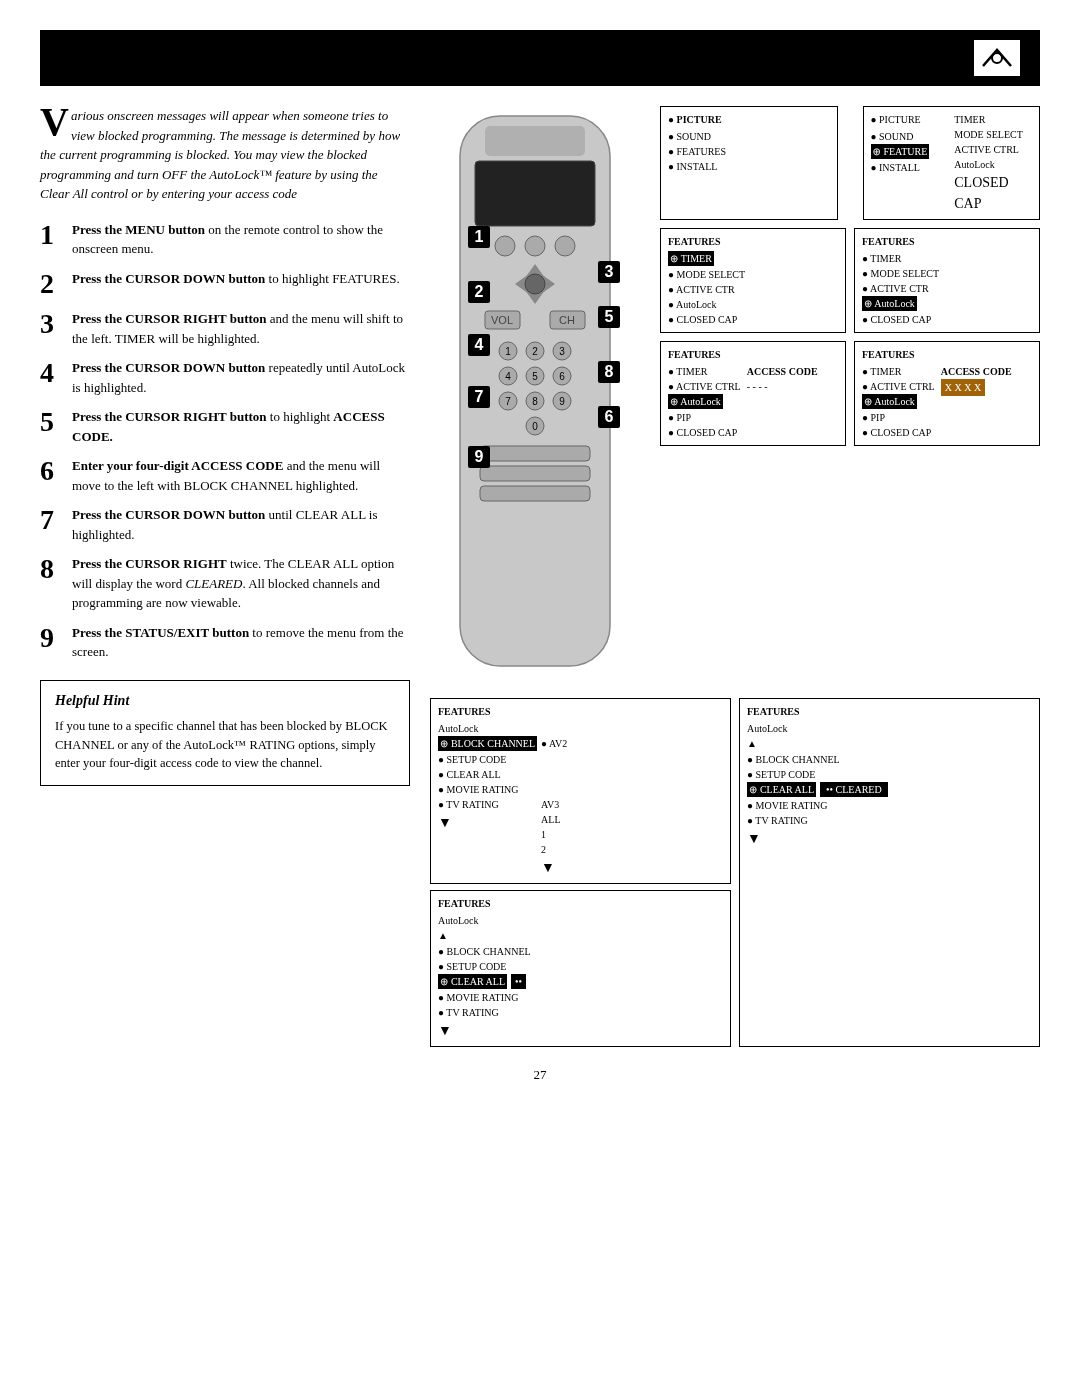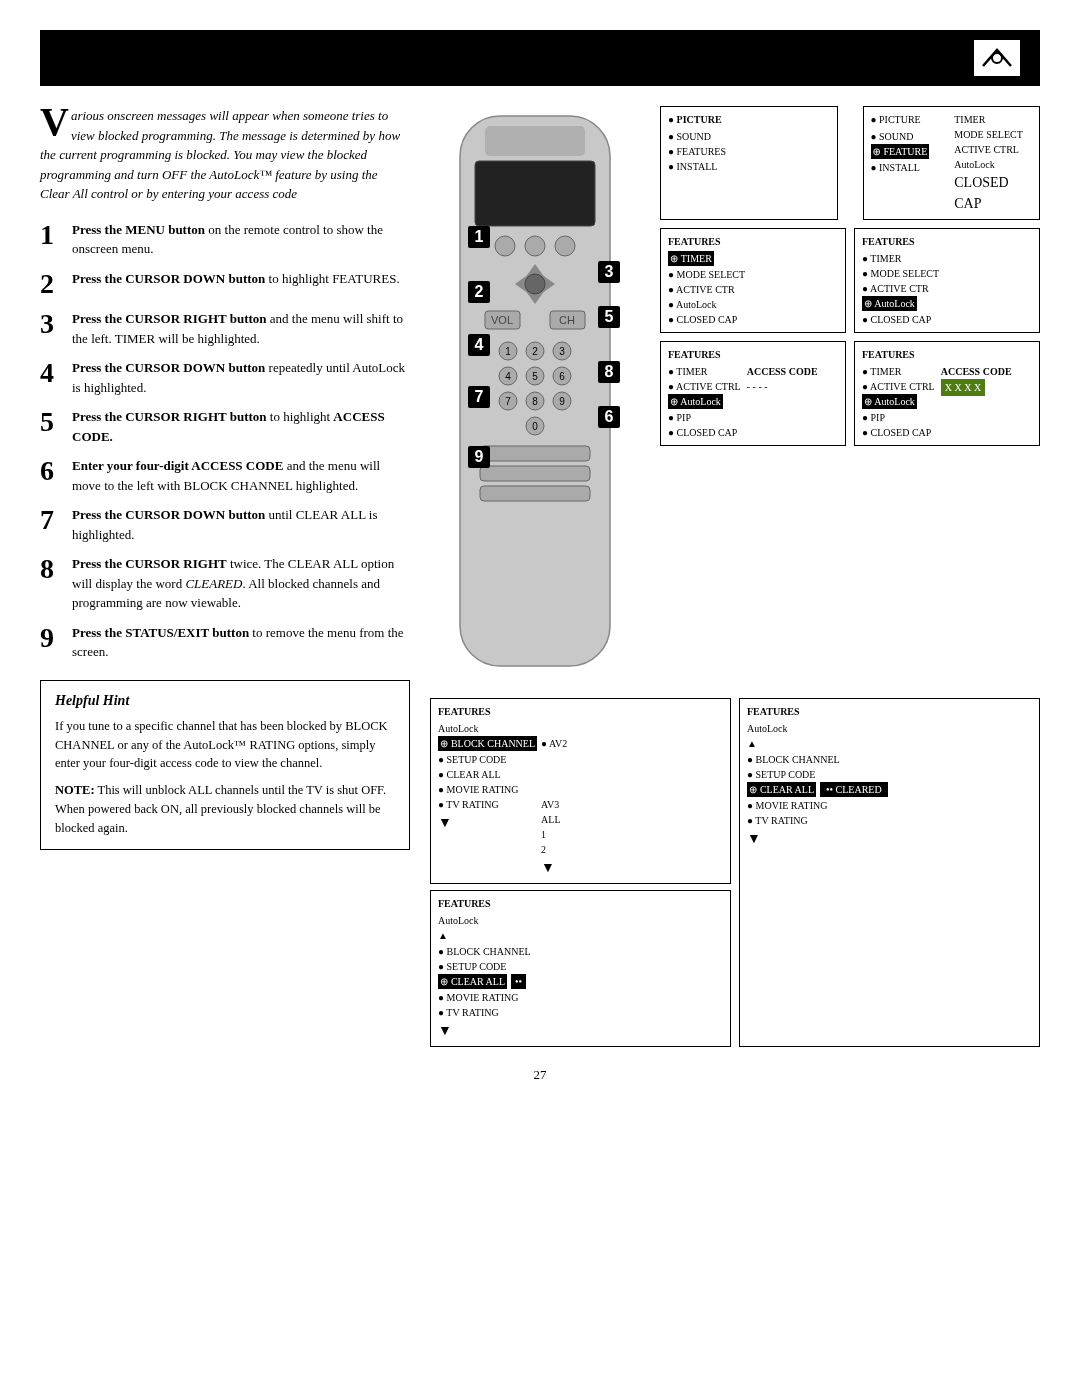--- a/index.html
+++ b/index.html
@@ -244,21 +244,20 @@
         <span class="step-text"><strong>Press the STATUS/EXIT button</strong> to remove the menu from the screen.</span>
       </li>
 
     </ol>
 
     <div class="helpful-hint">
       <div class="helpful-hint-title">
         <span>Helpful Hint</span>
       </div>
       <p>If you tune to a specific channel that has been blocked by BLOCK CHANNEL or any of the AutoLock™ RATING options, simply enter your four-digit access code to view the channel.</p>
-      <p><strong>NOTE:</strong> This will unblock ALL channels until the TV is shut OFF. When powered back ON, all previously blocked channels will be blocked again.</p>
     </div>
   </div>
 
   <div class="right-column">
 
     <div class="remote-and-screens">
 
       <div class="remote-wrap">
         <svg width="210" height="580" viewBox="0 0 210 580" xmlns="http://www.w3.org/2000/svg">
 
@@ -428,21 +427,21 @@
             <div style="display:flex; gap:6px;">
               <div>
                 <div style="font-size:10px;">● TIMER</div>
                 <div style="font-size:10px;">● ACTIVE CTRL</div>
                 <div style="display:inline-block; background:#000; color:#fff; font-size:10px; padding:0 2px; margin-bottom:1px;">⊕ AutoLock</div>
                 <div style="font-size:10px;">● PIP</div>
                 <div style="font-size:10px;">● CLOSED CAP</div>
               </div>
               <div>
                 <div style="font-size:10px; font-weight:bold;">ACCESS CODE</div>
-                <div style="background:#4d7c0f; color:#fff; font-size:10px; padding:1px 4px; display:inline-block;">X X X X</div>
+                <div style="background:#a16207; color:#fff; font-size:10px; padding:1px 4px; display:inline-block;">X X X X</div>
               </div>
             </div>
           </div>
         </div>
 
       </div>
     </div>
 
     <div class="bottom-panels">
 

